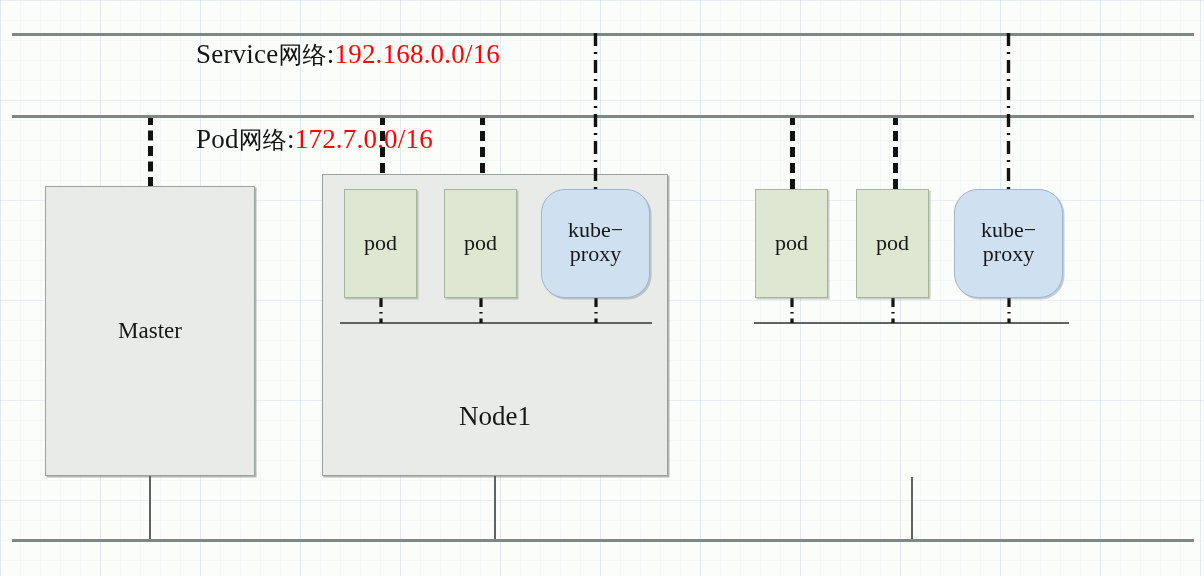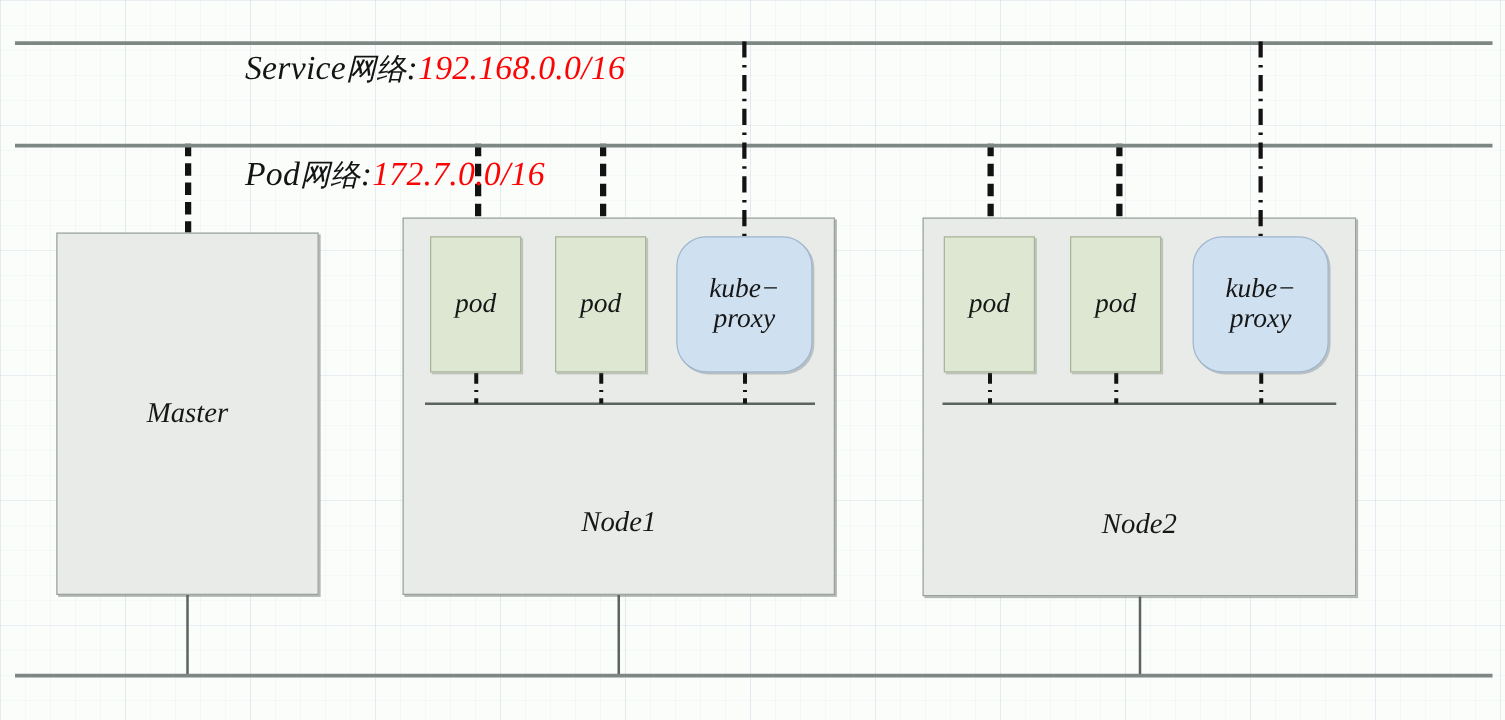--- a/index.html
+++ b/index.html
@@ -13,21 +13,20 @@
     height: 576px;
     overflow: hidden;
     background-color: #fbfdfb;
     background-image:
       linear-gradient(to right, rgba(120,150,190,0.13) 1px, transparent 1px),
       linear-gradient(to bottom, rgba(120,150,190,0.10) 1px, transparent 1px),
       linear-gradient(to right, rgba(120,150,190,0.055) 1px, transparent 1px),
       linear-gradient(to bottom, rgba(120,150,190,0.045) 1px, transparent 1px);
     background-size: 100px 100px, 100px 100px, 20px 20px, 20px 20px;
     font-family: "Liberation Serif", "DejaVu Serif", serif;
-    font-style: italic;
   }
 
   
   .bus {
     position: absolute;
     height: 0;
     border-top: 3px solid #7d8783;
     z-index: 4;
   }
 
@@ -75,21 +74,21 @@
     position: absolute;
     left: 0;
     right: 0;
     text-align: center;
     color: #171717;
     line-height: 1.12;
     white-space: pre-line;
   }
 
   .master-label { top: 50%; transform: translateY(-52%); font-size: 23px; }
-  .node-label   { bottom: 44px; font-size: 23px; }
+  .node-label   { bottom: 44px; font-size: 27px; }
   .pod-label    { top: 50%; transform: translateY(-54%); font-size: 22px; }
   .proxy-label  { top: 50%; transform: translateY(-52%); font-size: 22px; }
 
   
   .node-bus {
     position: absolute;
     height: 0;
     border-top: 2px solid #5c6360;
     z-index: 6;
   }
@@ -170,23 +169,20 @@
 
   <div class="vline v-solid-thin" style="left:494px; top:476px; height:64px;"></div>
 
   <div class="vline v-dash-thick" style="left:790px; top:115px; height:74px;"></div>
   <div class="vline v-dash-thick" style="left:893px; top:115px; height:74px;"></div>
 
   <svg class="v-dashdot" style="position:absolute; left:1003px; top:33px; width:11px; height:156px;" viewBox="0 0 11 156">
     <line x1="5.5" y1="0" x2="5.5" y2="156" stroke="#121212" stroke-width="3.4" stroke-dasharray="13 6 2 6"></line>
   </svg>
 
-  <div class="box node-box" style="left:738px; top:174px; width:347px; height:303px;">
-    <div class="box-label node-label">Node2</div>
-  </div>
 
   <div class="node-bus" style="left:754px; top:322px; width:315px;"></div>
 
   <div class="box pod-box" style="left:755px; top:189px; width:73px; height:109px;">
     <div class="box-label pod-label">pod</div>
   </div>
   <div class="box pod-box" style="left:856px; top:189px; width:73px; height:109px;">
     <div class="box-label pod-label">pod</div>
   </div>
   <div class="box proxy-box" style="left:954px; top:189px; width:109px; height:109px;">

